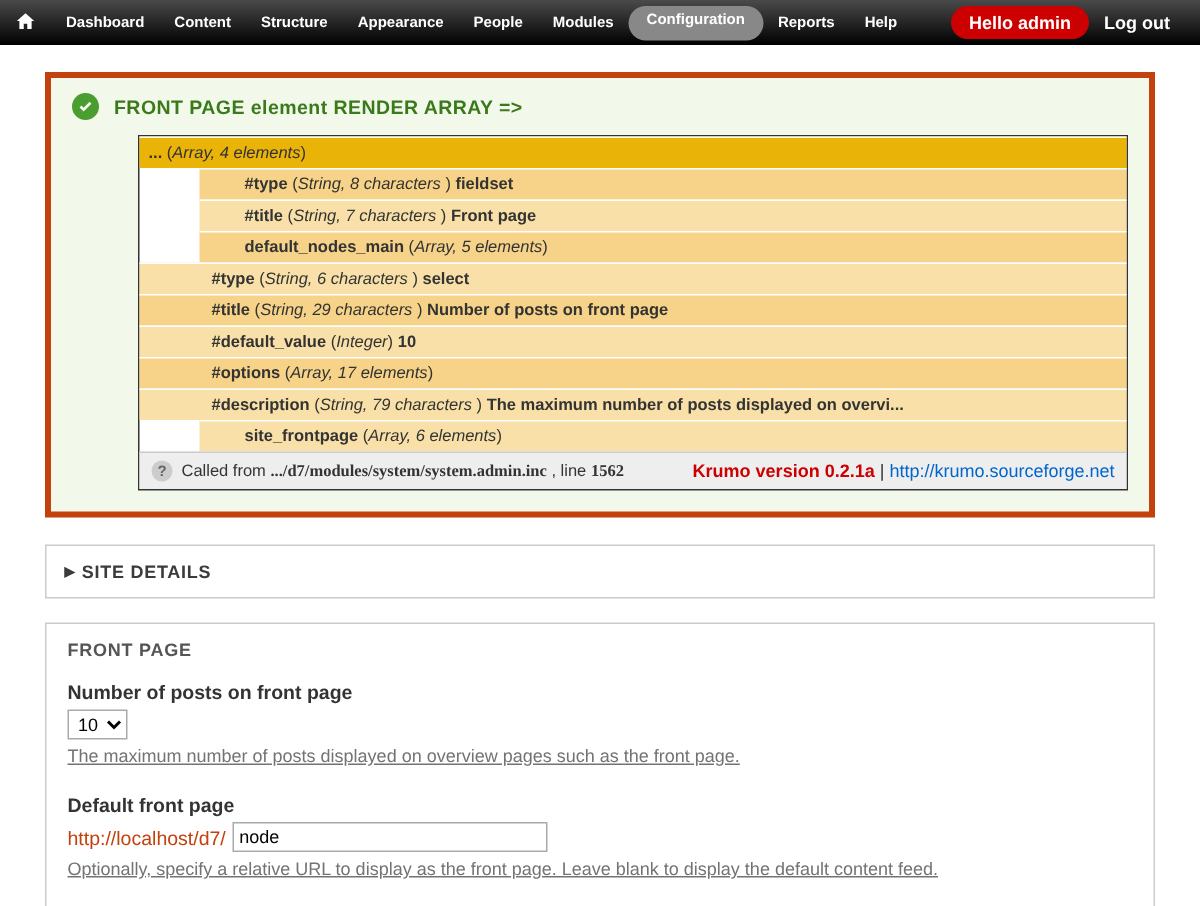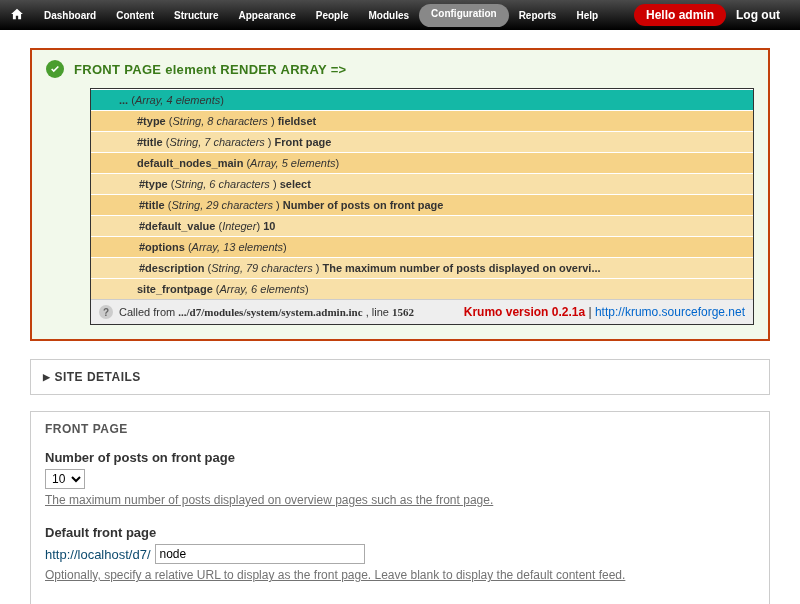--- a/index.html
+++ b/index.html
@@ -20,21 +20,21 @@
 .admin-bar li.active { background: #888; border-radius: 12px; padding: 4px 12px; }
 .admin-bar .spacer { flex: 1; }
 .admin-bar .hello { background: #c00; border-radius: 12px; padding: 4px 12px; font-weight: bold; }
 .admin-bar .logout { padding: 6px 10px; font-weight: bold; }
 
 
 .content { padding: 18px 30px; }
 
 
 .status-box {
-  border: 2px solid #c2410c;
+  border: 4px solid #c2410c;
   background: #f2f9eb;
   padding: 10px 14px 14px 14px;
   margin-bottom: 18px;
 }
 .status-header { display: flex; align-items: center; gap: 10px; margin-bottom: 10px; }
 .status-header .title { color: #3a7a1a; font-weight: bold; font-size: 13px; letter-spacing: 0.3px; }
 .check-icon {
   width: 18px; height: 18px; border-radius: 50%; background: #4a9e2f;
   display: inline-flex; align-items: center; justify-content: center;
   color: #fff; font-weight: bold;
@@ -45,22 +45,22 @@
   border: 1px solid #333;
   background: #fff;
   margin-left: 44px;
 }
 .krumo-row {
   padding: 4px 8px;
   border-top: 1px solid #fff;
   font-size: 11px;
   font-family: "Lucida Grande", Verdana, sans-serif;
 }
-.krumo .l0 { background: #14b8a6; padding-left: 28px; }
-.krumo .l1 { background: #f6d388; padding-left: 46px; }
+.krumo .l0 { background: #eab308; padding-left: 6px; }
+.krumo .l1 { background: #f6d388; padding-left: 30px; margin-left: 40px; }
 .krumo .l1.alt { background: #f8e0a8; }
 .krumo .l2 { background: #f6d388; padding-left: 48px; }
 .krumo .l2.alt { background: #f8e0a8; }
 .krumo-row strong { font-weight: bold; }
 .krumo-row em { font-style: italic; color: #333; }
 .krumo-footer {
   background: #eee; padding: 5px 8px; font-size: 11px;
   display: flex; align-items: center; gap: 6px; border-top: 1px solid #ccc;
 }
 .krumo-footer .q {
@@ -85,21 +85,21 @@
   display: flex;
   align-items: center;
   gap: 4px;
 }
 .fieldset-body { padding: 10px 14px 18px 14px; }
 .fieldset-body .legend { font-weight: bold; color: #555; letter-spacing: 0.5px; margin-bottom: 14px; font-size: 12px; }
 .form-item { margin-bottom: 18px; }
 .form-item label { font-weight: bold; display: block; margin-bottom: 4px; font-size: 13px; }
 .form-item .description { color: #737373; font-size: 12px; margin-top: 4px; text-decoration: underline; }
 .inline-group { display: flex; align-items: center; gap: 4px; }
-.inline-group .prefix { font-size: 13px; color: #0c4a6e; }
+.inline-group .prefix { font-size: 13px; color: #c2410c; }
 select, input[type=text] {
   border: 1px solid #aaa; padding: 2px 4px; font-size: 12px; background: #fff;
 }
 input[type=text] { width: 210px; }
 select { padding: 1px 2px; }
 
 .tri { font-size: 9px; }
 </style>
 </head>
 <body>
@@ -140,21 +140,21 @@
 
     <div class="krumo">
       <div id="krumo-rows">
           <div class="krumo-row l0"><strong>...</strong> (<em>Array, 4 elements</em>)</div>
           <div class="krumo-row l1"><strong>#type</strong> (<em>String, 8 characters </em>) <strong>fieldset</strong></div>
           <div class="krumo-row l1 alt"><strong>#title</strong> (<em>String, 7 characters </em>) <strong>Front page</strong></div>
           <div class="krumo-row l1"><strong>default_nodes_main</strong> (<em>Array, 5 elements</em>)</div>
           <div class="krumo-row l2 alt"><strong>#type</strong> (<em>String, 6 characters </em>) <strong>select</strong></div>
           <div class="krumo-row l2"><strong>#title</strong> (<em>String, 29 characters </em>) <strong>Number of posts on front page</strong></div>
           <div class="krumo-row l2 alt"><strong>#default_value</strong> (<em>Integer</em>) <strong>10</strong></div>
-          <div class="krumo-row l2"><strong>#options</strong> (<em>Array, 13 elements</em>)</div>
+          <div class="krumo-row l2"><strong>#options</strong> (<em>Array, 17 elements</em>)</div>
           <div class="krumo-row l2 alt"><strong>#description</strong> (<em>String, 79 characters </em>) <strong>The maximum number of posts displayed on overvi...</strong></div>
           <div class="krumo-row l1 alt"><strong>site_frontpage</strong> (<em>Array, 6 elements</em>)</div>
         </div>
       <div class="krumo-footer">
         <span class="q">?</span>
         <span>
           <span>Called from </span>
           <code><strong>.../d7/modules/system/system.admin.inc</strong></code>
           <span>, line </span>
           <code><strong>1562</strong></code>

